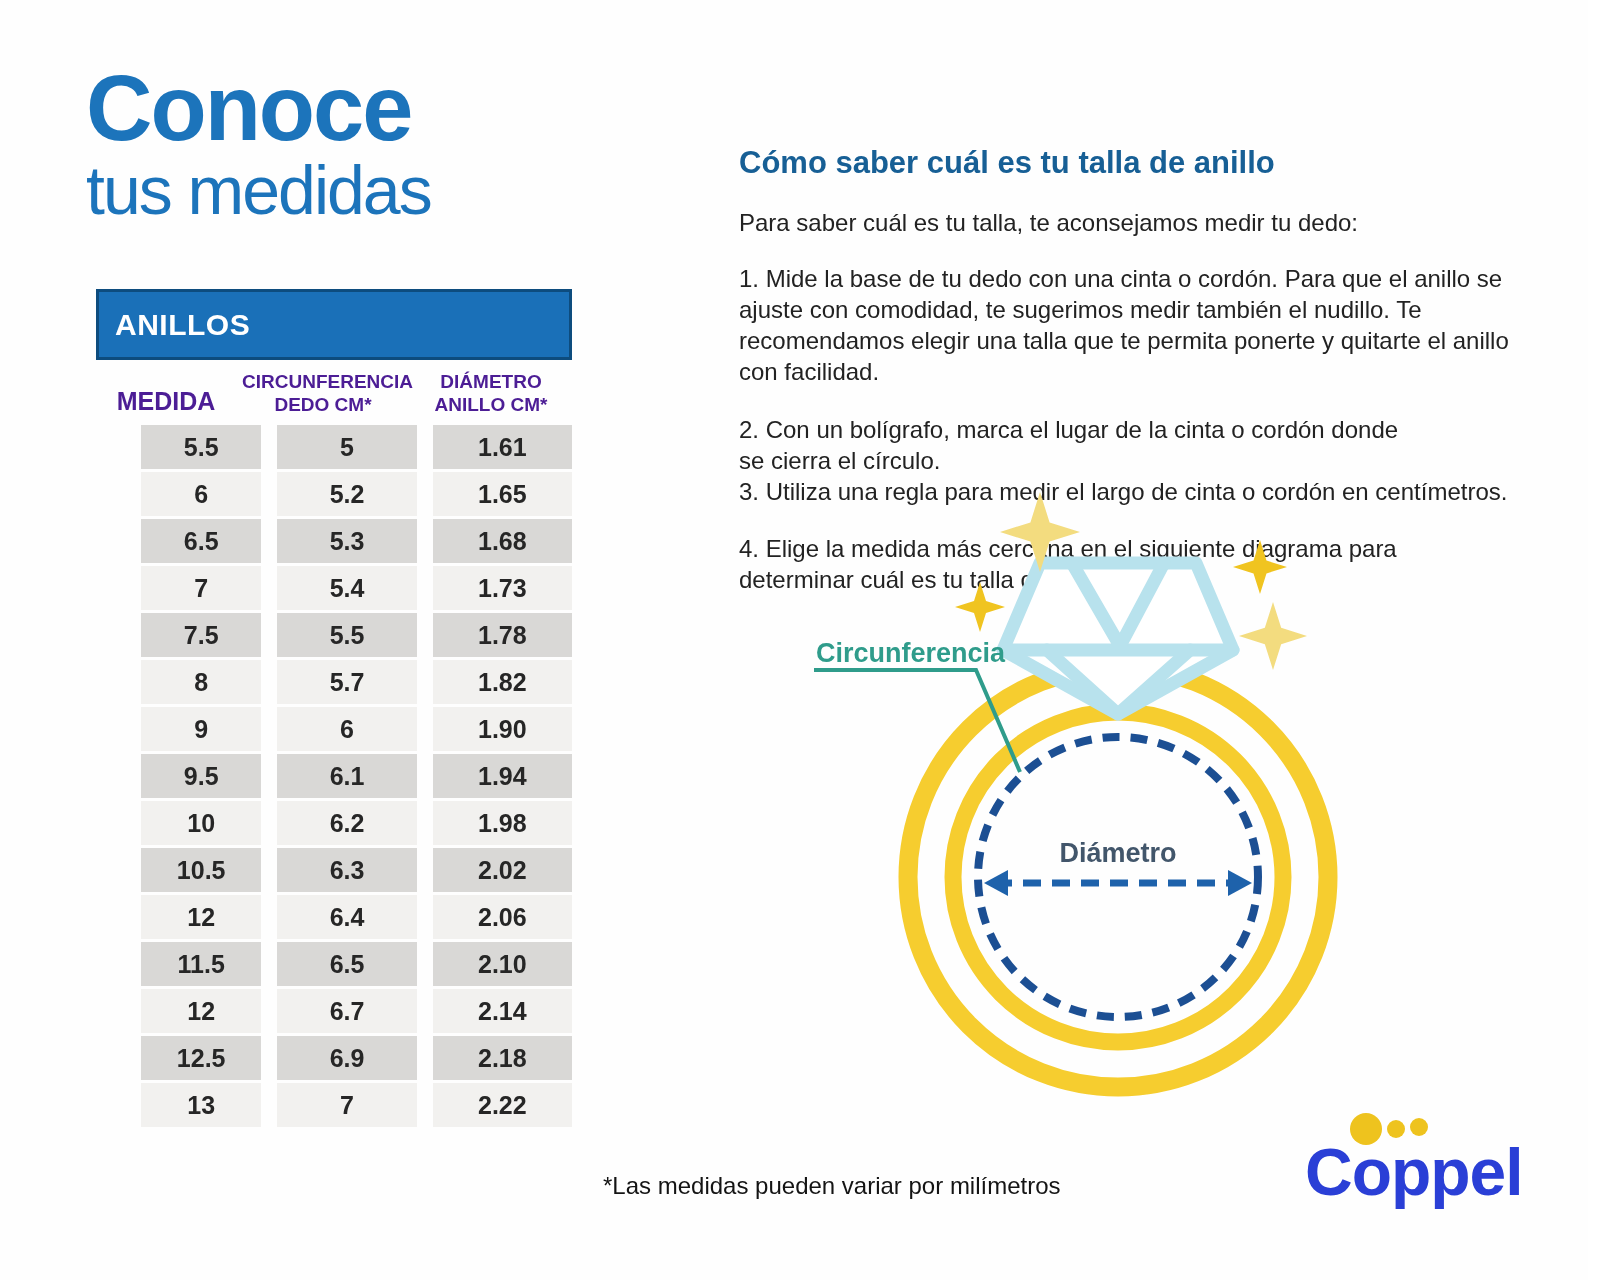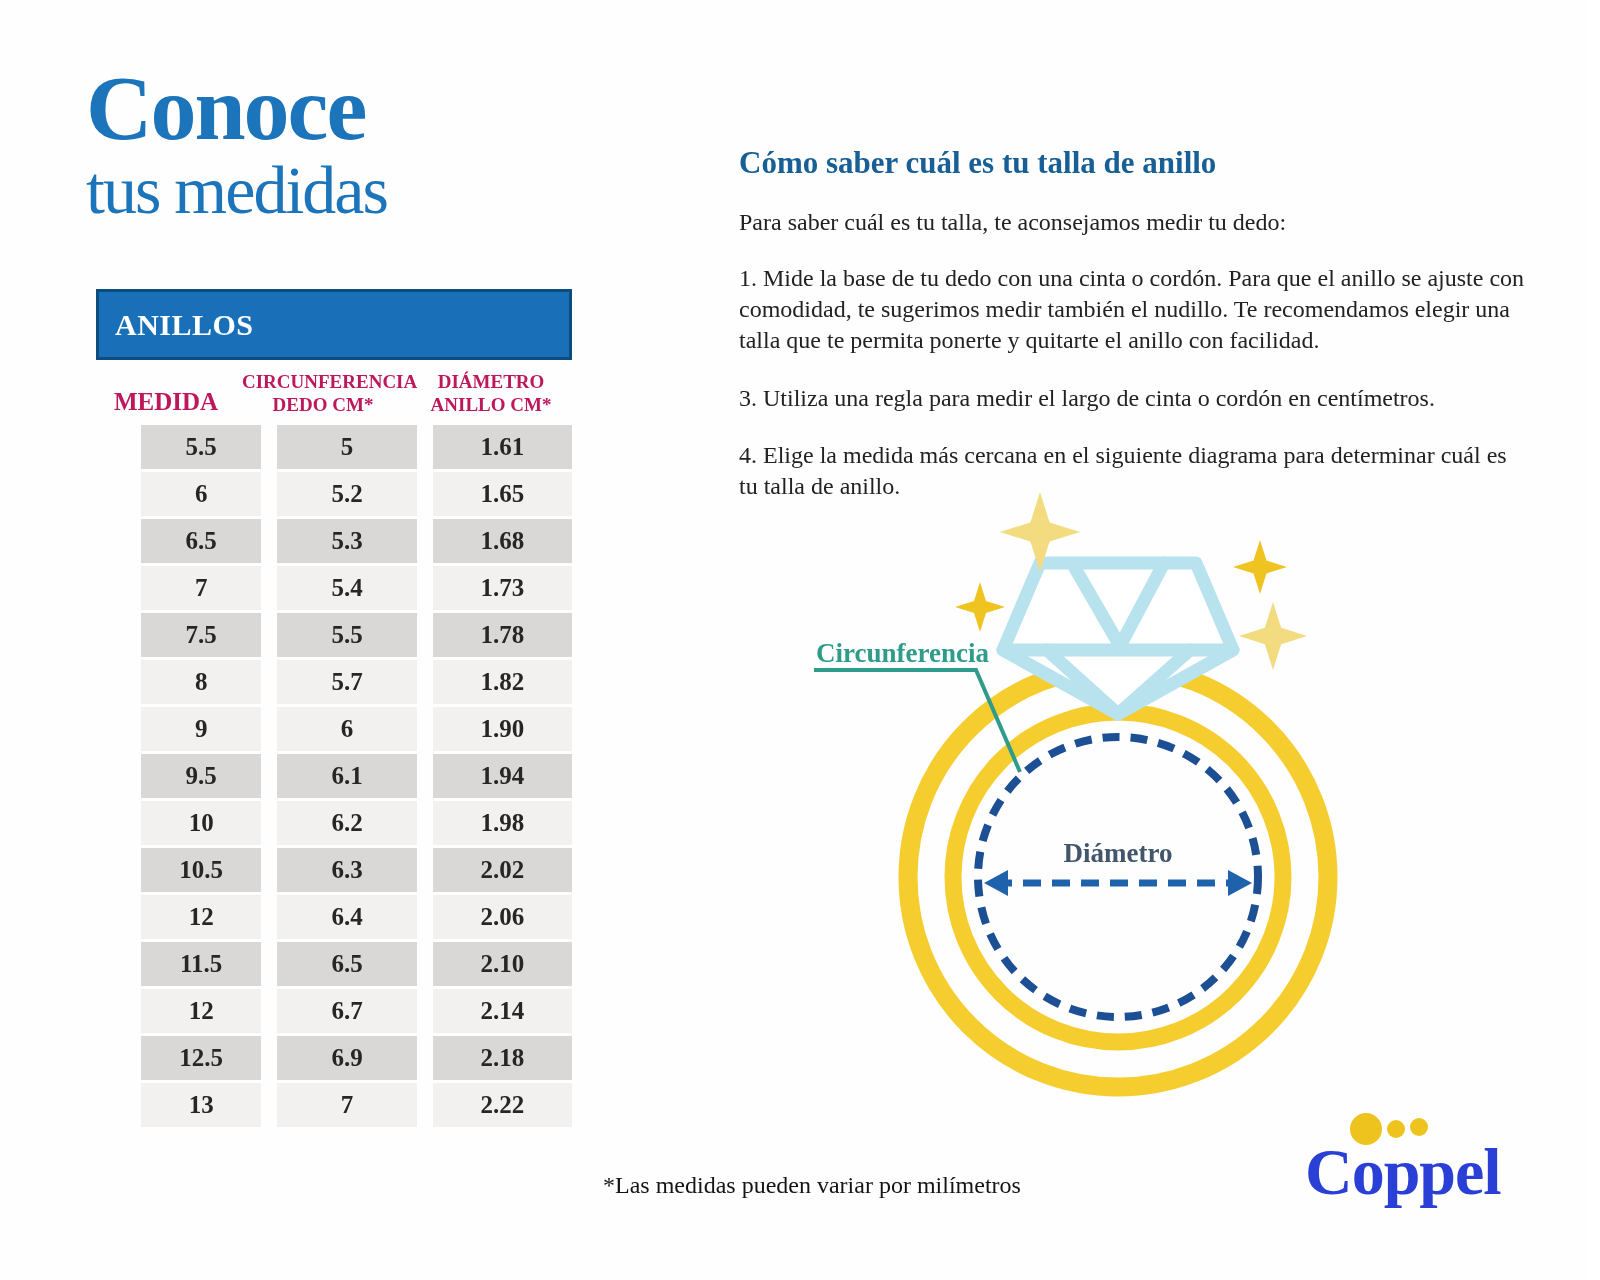--- a/index.html
+++ b/index.html
@@ -1,32 +1,32 @@
 <!DOCTYPE html>
 <html><head>
 <meta charset="utf-8">
 <style>
   html,body{margin:0;padding:0;background:#ffffff;}
   .canvas{
     position:relative;width:1588px;height:1280px;background:#fefefe;
-    font-family:Liberation Serif, serif;overflow:hidden;
+    font-family:Liberation Sans, sans-serif;overflow:hidden;
   }
 
   
   .page-title{position:absolute;left:86px;top:62px;color:#1c74bb;line-height:1.0;}
   .page-title .l1{font-size:92px;font-weight:700;letter-spacing:-2px;}
   .page-title .l2{font-size:68px;font-weight:500;letter-spacing:-2px;margin-top:2px;}
 
   
   .size-table{position:absolute;left:72px;top:289px;width:476px;margin-left:24px;}
   .banner{height:71px;background:#1a70b8;border:3px solid #0d4c7e;box-sizing:border-box;
           display:flex;align-items:center;padding-left:16px;}
   .banner span{color:#ffffff;font-weight:700;font-size:30px;letter-spacing:.5px;}
   .col-headers{display:flex;gap:6px;margin-top:4px;height:58px;align-items:flex-end;
-               text-align:center;font-weight:700;color:#be185d;}
+               text-align:center;font-weight:700;color:#4c1d95;}
   .c1{width:140px;} .c2{width:162px;} .c3{width:162px;}
   .col-h{white-space:pre-line;font-size:19px;line-height:1.18;padding-bottom:6px;box-sizing:border-box;}
   .col-h.c1{font-size:25px;}
   #rows .row{display:flex;gap:16px;margin-top:3px;padding-left:45px;}
   #rows .cell{height:44px;display:flex;align-items:center;justify-content:center;
               font-size:25px;font-weight:700;color:#262626;}
   #rows .row.dark .cell{background:#d9d8d6;}
   #rows .row.light .cell{background:#f2f1ef;}
 
   
@@ -148,20 +148,22 @@
           <div class="cell c2">7</div>
           <div class="cell c3">2.22</div>
         </div>
       </div>
   </div>
 
   <div class="instructions">
     <h2>Cómo saber cuál es tu talla de anillo</h2>
     <p class="intro">Para saber cuál es tu talla, te aconsejamos medir tu dedo:</p>
     <p class="step step-1">1. Mide la base de tu dedo con una cinta o cordón. Para que el anillo se ajuste con comodidad, te sugerimos medir también el nudillo. Te recomendamos elegir una talla que te permita ponerte y quitarte el anillo con facilidad.</p>
+    <p class="step step-2">2. Con un bolígrafo, marca el lugar de la cinta o cordón donde
+se cierra el círculo.</p>
     <p class="step step-3">3. Utiliza una regla para medir el largo de cinta o cordón en centímetros.</p>
     <p class="step step-4">4. Elige la medida más cercana en el siguiente diagrama para determinar cuál es tu talla de anillo.</p>
   </div>
 
   <svg class="diagram" viewBox="0 0 560 640">
 
     <circle cx="338" cy="387" r="210" fill="none" stroke="#f6cd2f" stroke-width="19"></circle>
     <circle cx="338" cy="387" r="165" fill="none" stroke="#f6cd2f" stroke-width="17"></circle>
 
     <g stroke="#b8e2ed" stroke-width="13" stroke-linejoin="round" stroke-linecap="round">

